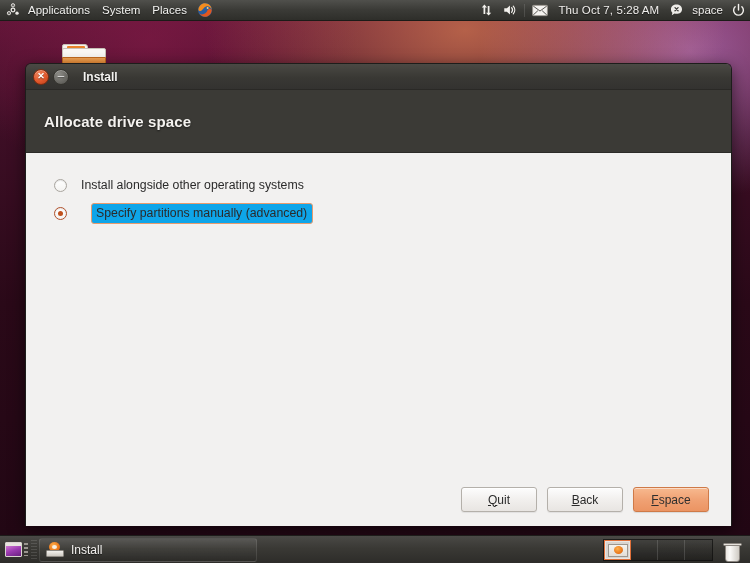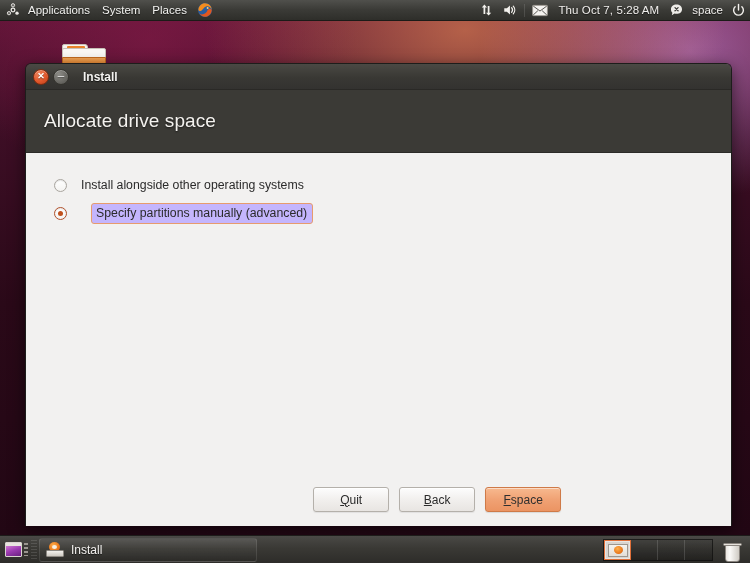--- a/index.html
+++ b/index.html
@@ -165,33 +165,33 @@
   #dialog-header {
     height: 63px;
     background: #3b3a36;
     border-bottom: 1px solid #2c2b28;
     display: flex;
     align-items: center;
     padding-left: 18px;
   }
   #dialog-title {
     color: #f4f2ef;
-    font-size: 19px;
-    font-weight: normal;
+    font-size: 15px;
+    font-weight: bold;
     text-shadow: 0 1px 2px rgba(0,0,0,0.6);
     letter-spacing: 0.1px;
   }
 
   #dialog-body {
     position: relative;
     height: 373px;
     background: #f2f1f0;
     padding: 21px 6px 0 18px;
     display: flex;
-    flex-direction: row;
+    flex-direction: column;
   }
 
   
   #options { display: flex; flex-direction: column; }
   .radio-row {
     display: flex;
     align-items: center;
     height: 22px;
     margin-bottom: 6px;
   }
@@ -219,21 +219,21 @@
   .radio-label {
     margin-left: 9px;
     font-size: 12.3px;
     color: #2b2b2b;
     padding: 2px 5px 3px 4px;
     border: 1px solid transparent;
     border-radius: 3px;
     white-space: nowrap;
   }
   .radio-row.selected .radio-label {
-    background: #c4b5fd;
+    background: #0ea5e9;
     border: 1px solid #e79b6e;
     margin-left: 24px;
   }
 
   
   #footer {
     margin-top: auto;
     display: flex;
     justify-content: flex-end;
     align-items: center;

